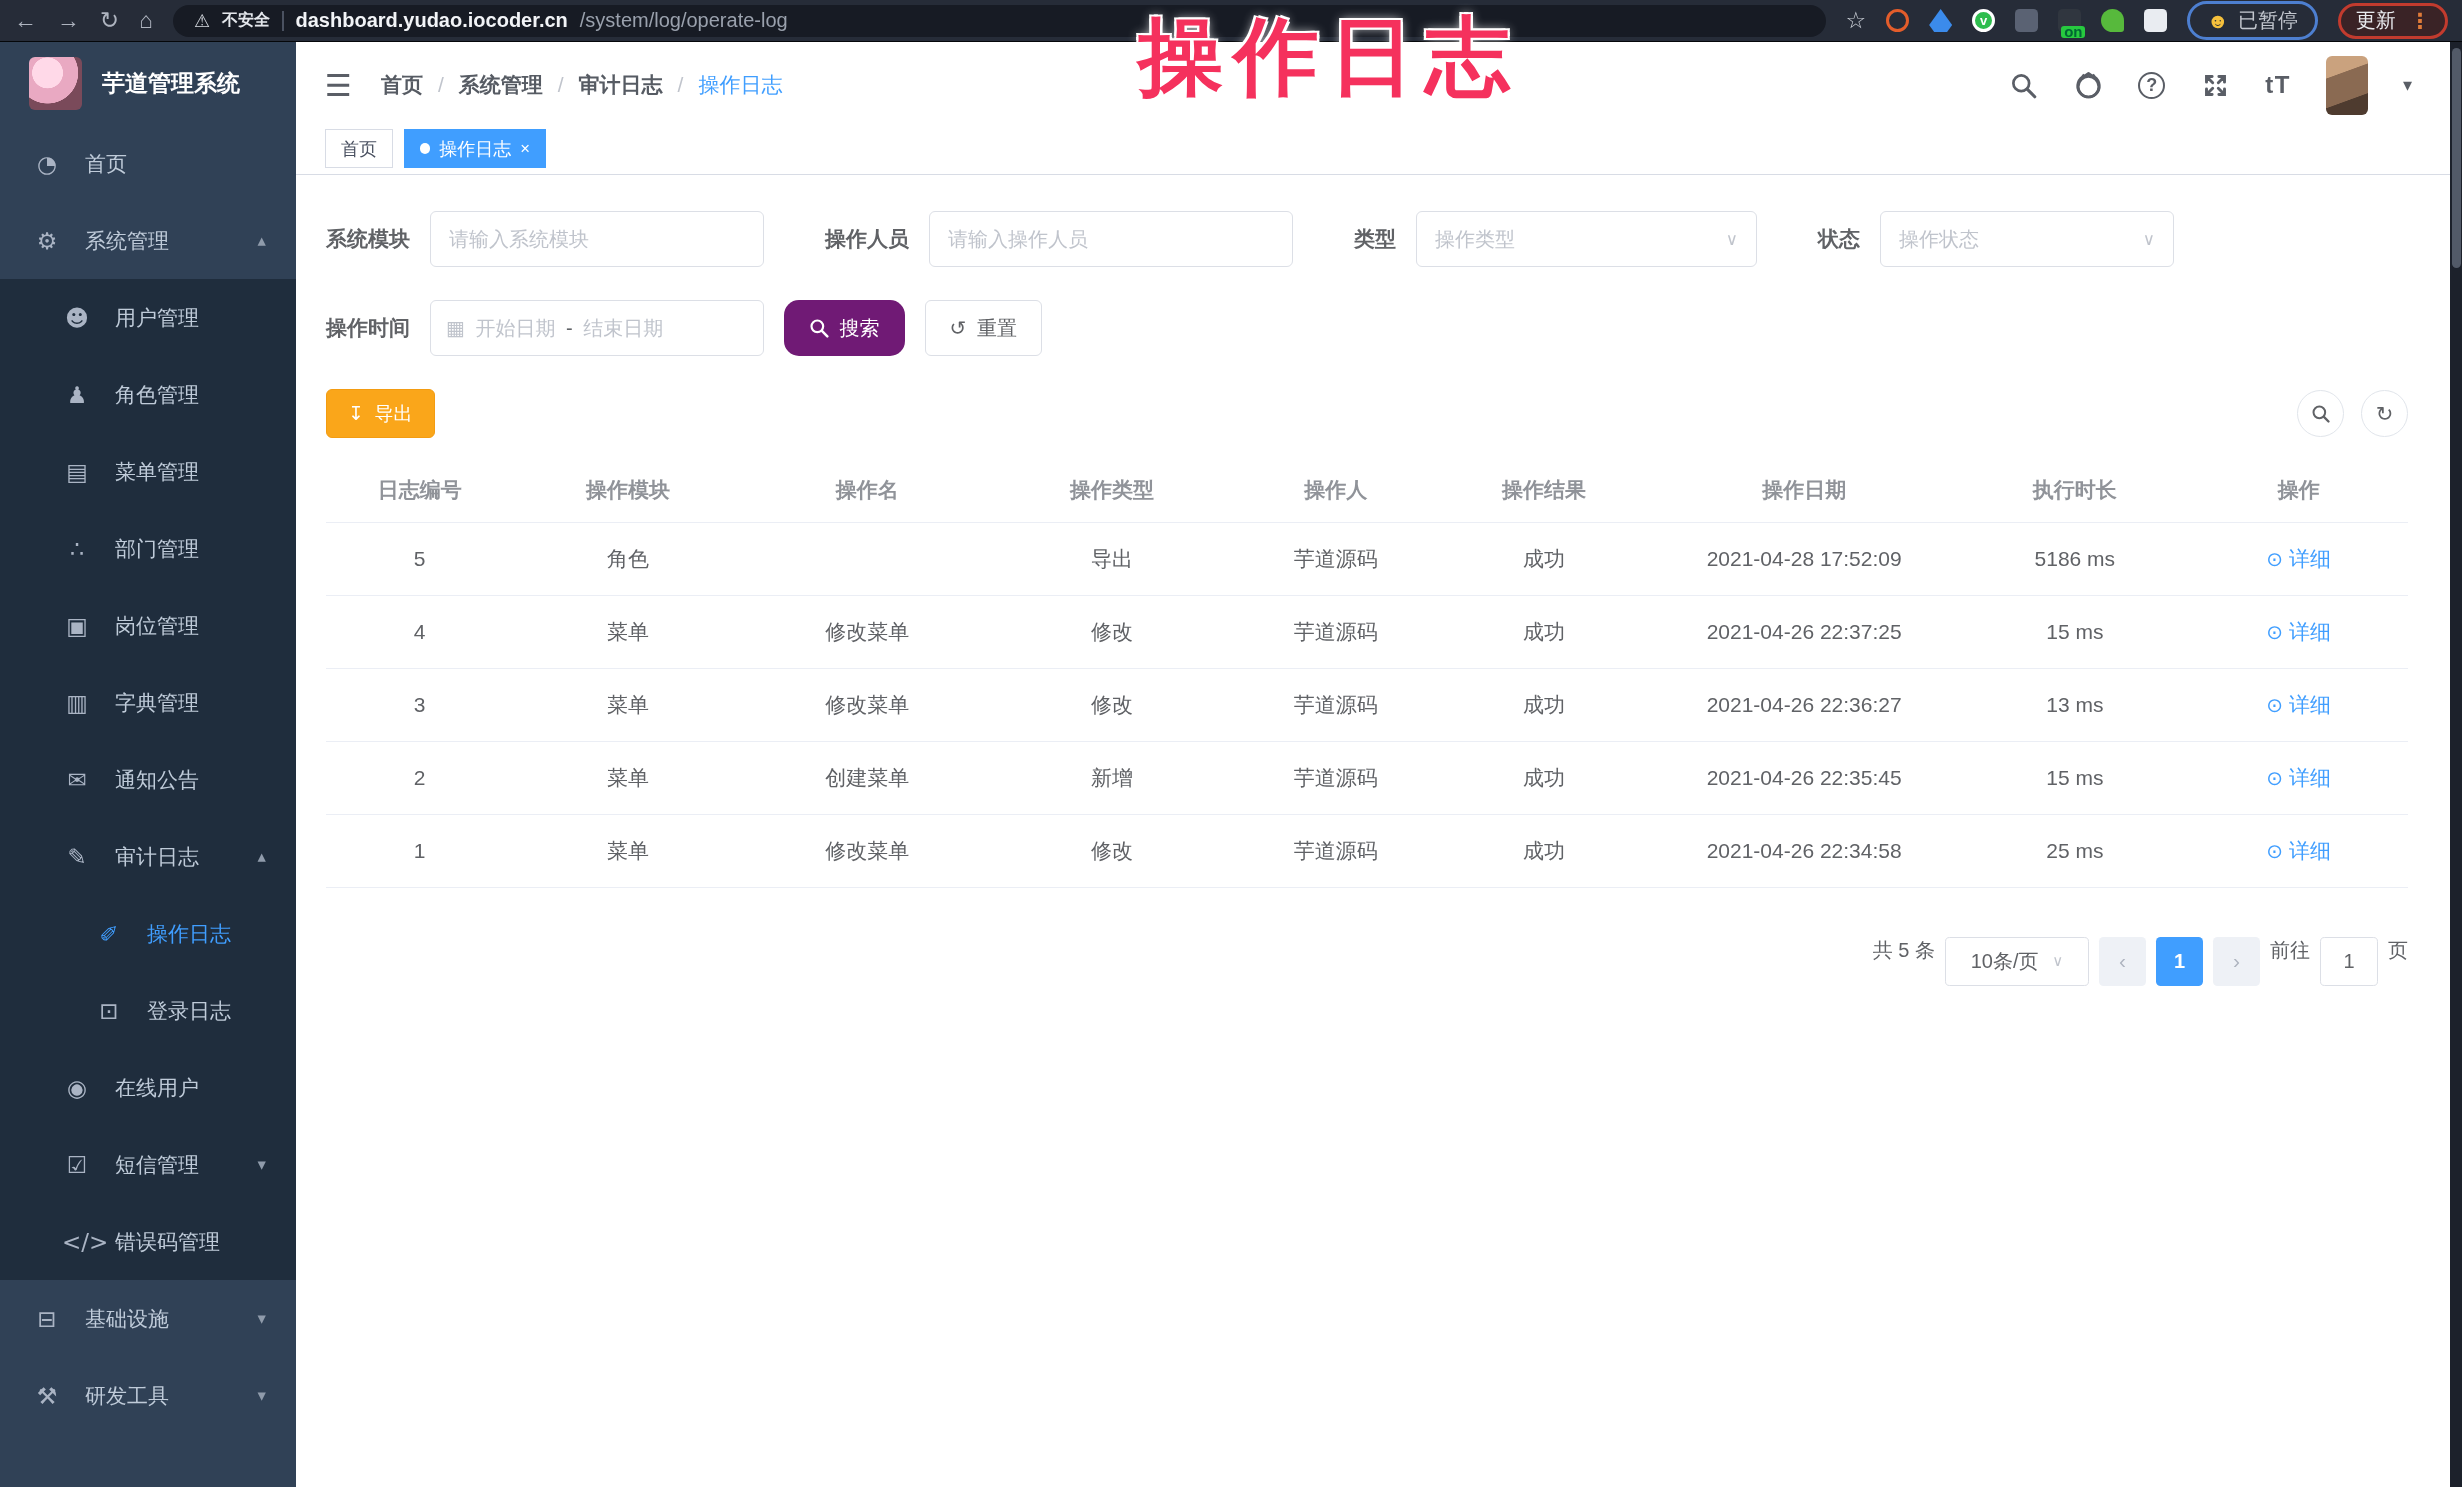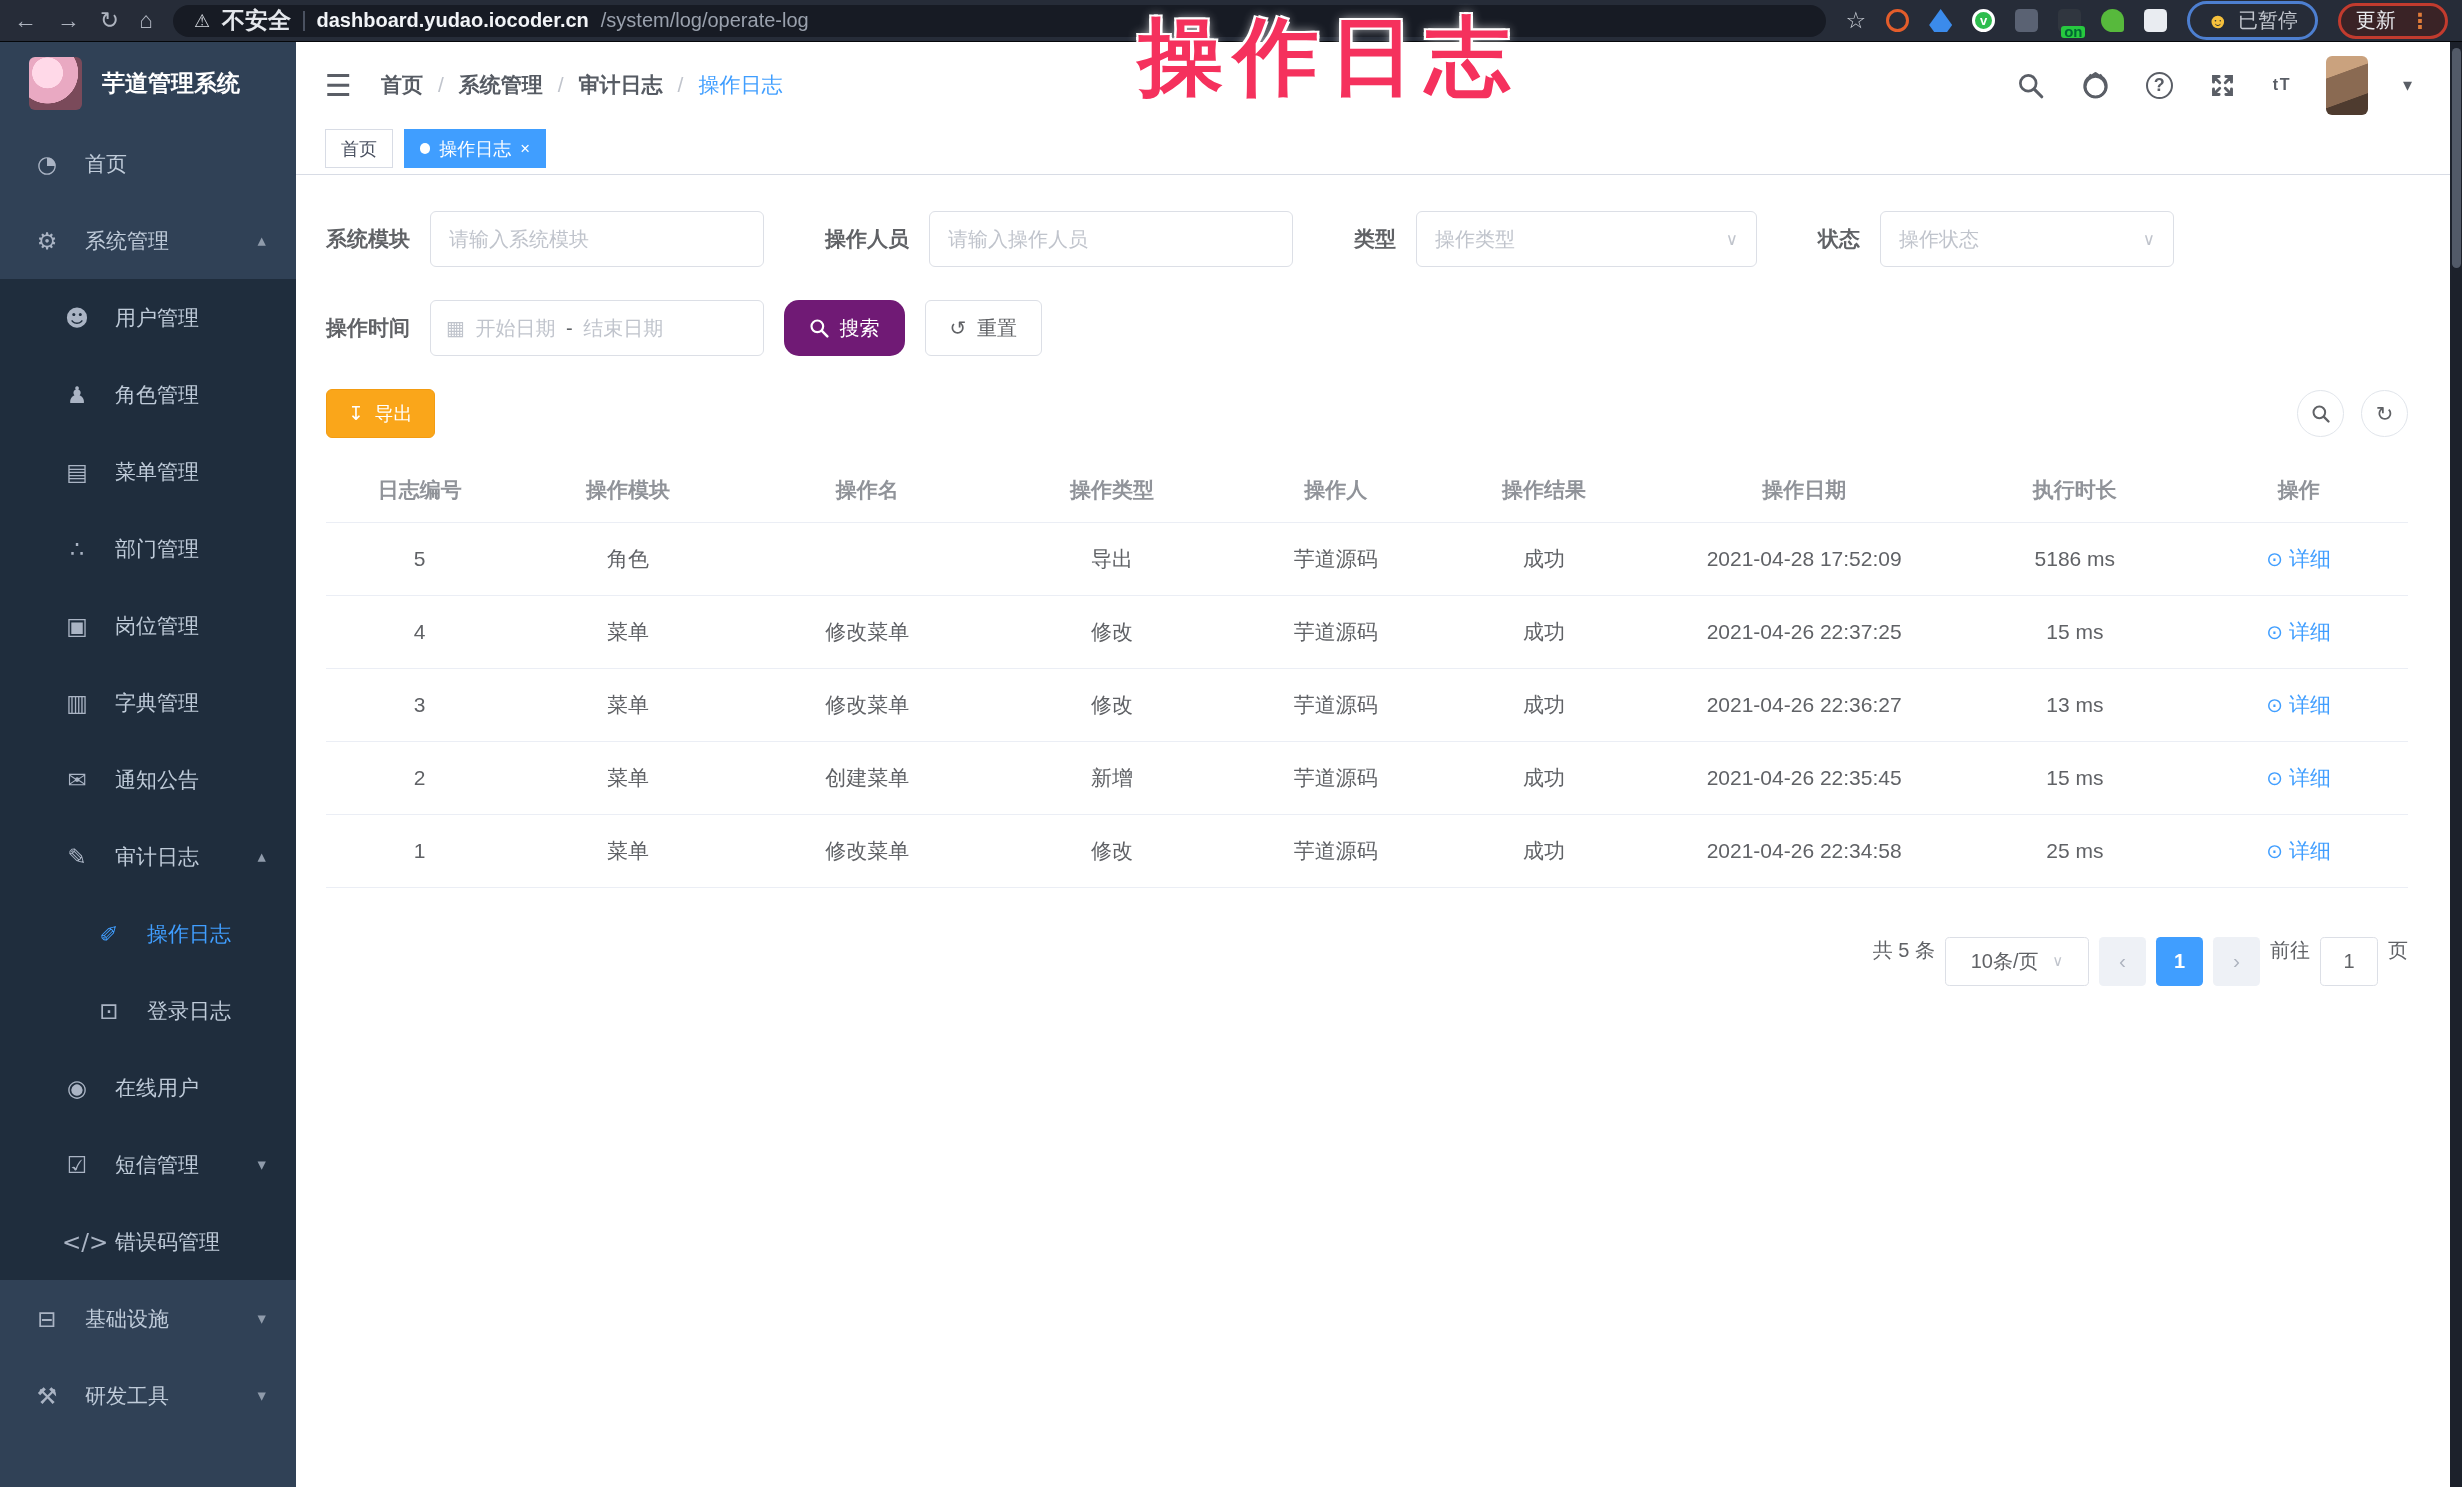--- a/index.html
+++ b/index.html
@@ -4,21 +4,21 @@
 <style>
   * { margin:0; padding:0; box-sizing:border-box; }
   html,body { width:2462px; height:1488px; overflow:hidden; }
   body { font-family:"Liberation Sans","DejaVu Sans",sans-serif; background:#fff; position:relative; font-size:21px; color:#606266; }
 
   
   .browser-bar { position:absolute; top:0; left:0; width:2462px; height:42px; background:#262c38; border-bottom:1.5px solid #05070a; display:flex; align-items:center; padding:0 13.7px; gap:20px; z-index:5; }
   .bnav { color:#aeb4bf; font-size:23px; line-height:1; cursor:pointer; }
   .urlbox { flex:1; height:32px; background:#171b24; border-radius:18px; display:flex; align-items:center; padding:0 21px; gap:12px; color:#e4e7ec; overflow:hidden; white-space:nowrap; }
   .urlbox .warn { font-size:18px; color:#d8dce2; }
-  .urlbox .sec { font-size:23px; font-weight:bold; color:#e4e7ec; }
+  .urlbox .sec { font-size:16px; font-weight:bold; color:#e4e7ec; }
   .urlbox .pipe { width:1.5px; height:20px; background:#4a5160; display:inline-block; }
   .urlbox .host { font-size:20px; font-weight:bold; color:#f2f4f7; }
   .urlbox .path { font-size:20px; color:#9aa1ad; }
   .ext { width:23px; height:23px; border-radius:50%; display:inline-flex; align-items:center; justify-content:center; font-size:13px; color:#fff; flex:none; position:relative; }
   .e-star { background:none; color:#cdd2da; font-size:23px; width:auto; }
   .e1 { background:none; border:3.8px solid #e35d2b; }
   .e2 { background:#3b8beb; clip-path:polygon(50% 0,100% 70%,78% 100%,22% 100%,0 70%); border-radius:0; }
   .e3 { background:#2ebd4e; border:3px solid #fff; font-weight:bold; }
   .e4 { background:#5a6273; border-radius:4.6px; }
   .e5 { background:#30363f; border-radius:4.6px; }
@@ -51,21 +51,21 @@
   .main { position:absolute; left:296px; top:42px; right:12px; bottom:0; background:#fff; }
   .navbar { height:86px; display:flex; align-items:center; padding:0 38px 0 29px; background:#fff; }
   .hamburger { font-size:30px; color:#5a5e66; margin-right:29px; cursor:pointer; }
   .breadcrumb { display:flex; align-items:center; gap:15px; font-size:21px; }
   .bc-item { color:#565b63; font-weight:bold; }
   .bc-sep { color:#c0c4cc; }
   .bc-item.current { color:#409eff; font-weight:normal; }
   .nav-right { margin-left:auto; display:flex; align-items:center; gap:35px; color:#5a5e66; }
   .nicon { width:30px; height:30px; display:inline-flex; align-items:center; justify-content:center; cursor:pointer; }
   .help-circle { width:27px; height:27px; border:2.3px solid #5a5e66; border-radius:50%; display:inline-flex; align-items:center; justify-content:center; font-size:18px; font-weight:bold; color:#5a5e66; }
-  .tT { font-size:16px; font-weight:bold; letter-spacing:1.5px; }
+  .tT { font-size:24px; font-weight:bold; letter-spacing:1.5px; }
   .avatar { width:42px; height:59px; border-radius:6px; background:linear-gradient(160deg,#caa27e 0 30%,#8a6a52 31% 70%,#4e3b2f 71% 100%); }
   .caret { font-size:18px; color:#5a5e66; }
 
   .tabbar { height:47px; border-bottom:1.5px solid #d8dce5; display:flex; align-items:flex-end; padding:0 0 0 29px; gap:10.6px; background:#fff; }
   .tab { height:39px; display:inline-flex; align-items:center; gap:9px; border:1.5px solid #d8dce5; background:#fff; color:#495060; font-size:18px; padding:0 15px; margin-bottom:6px; cursor:pointer; }
   .tab.active { background:#409eff; border-color:#409eff; color:#fff; }
   .tab .dot { width:10.6px; height:10.6px; border-radius:50%; background:#fff; }
   .tab .close { font-size:16.7px; }
 
   .content { padding:36px 42px 0 30px; }

